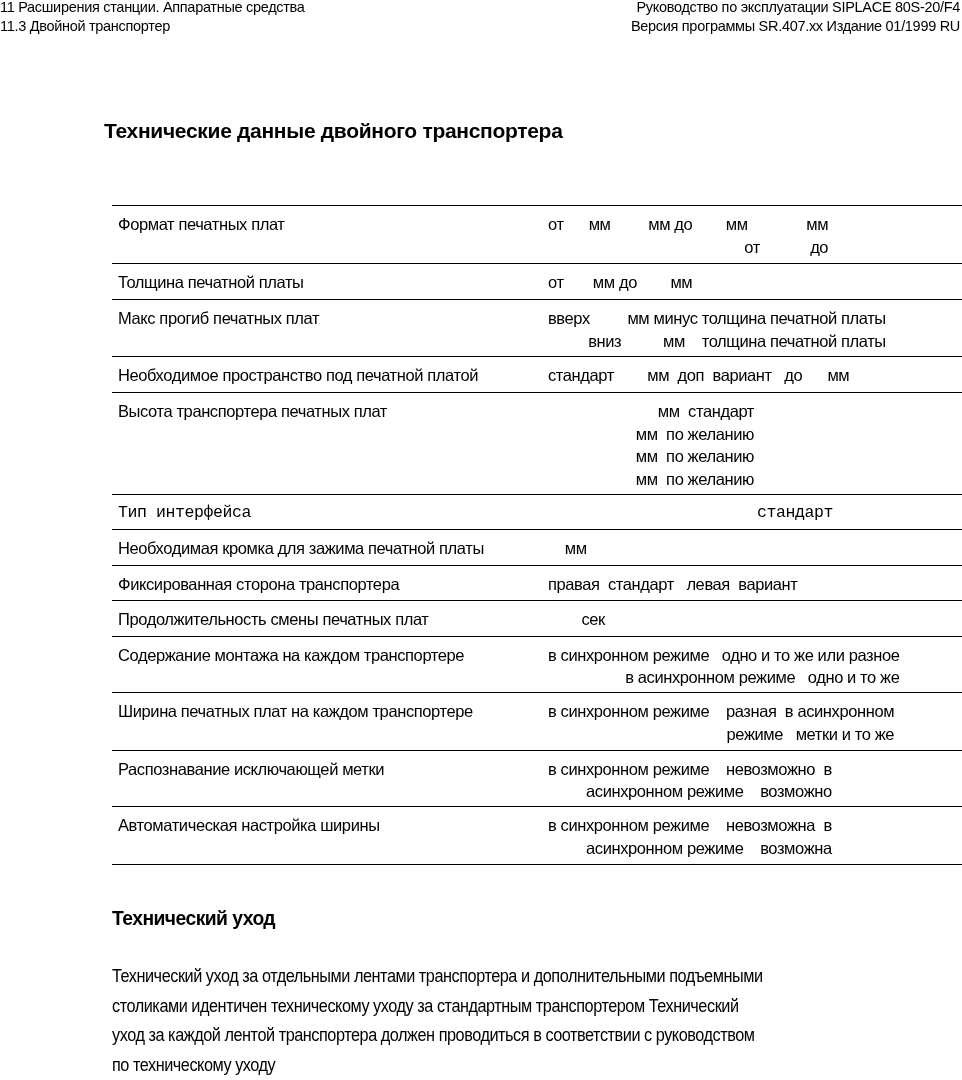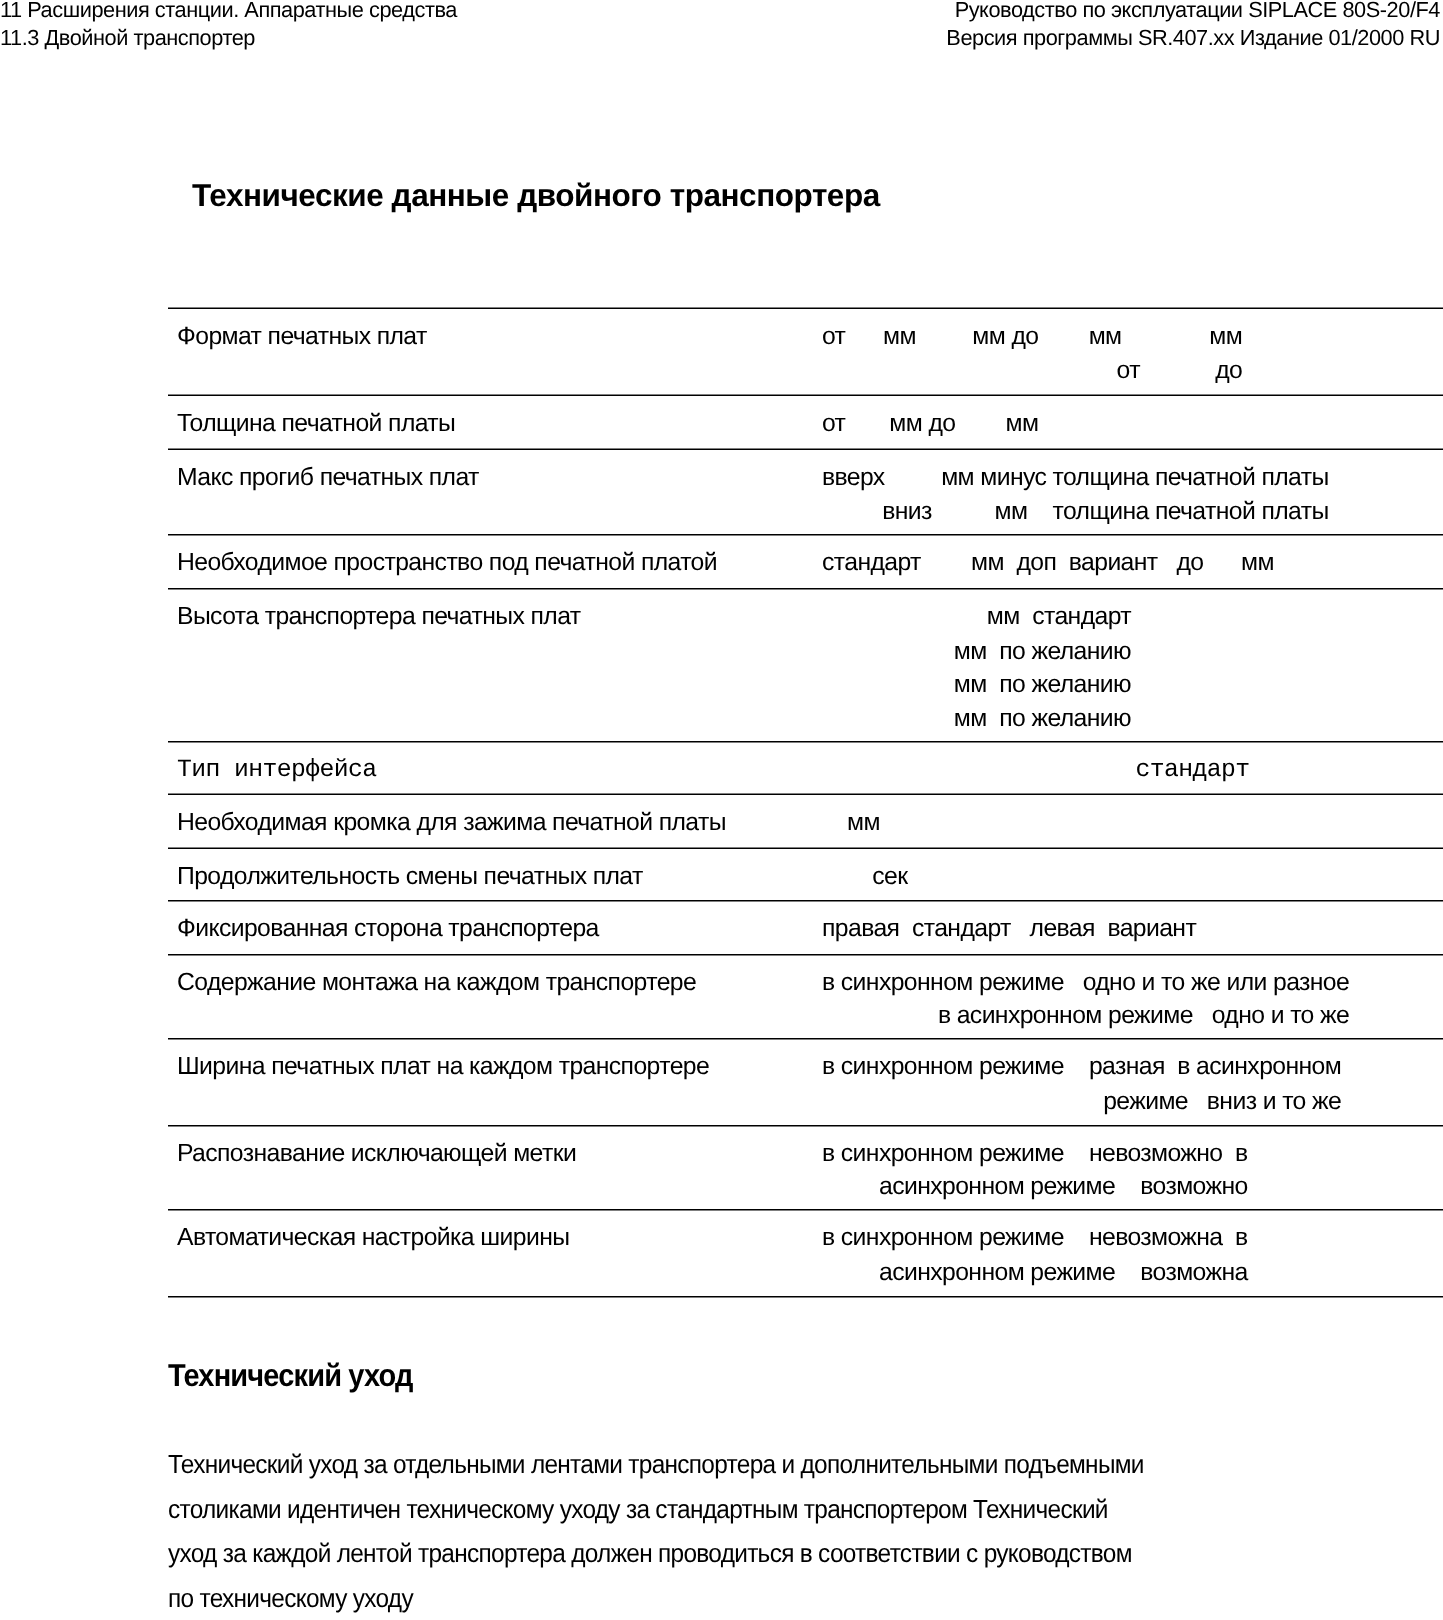--- a/index.html
+++ b/index.html
@@ -4,21 +4,21 @@
 <style>
   html, body { margin: 0; padding: 0; background: #ffffff; }
   body {
     width: 962px; height: 1080px; position: relative; overflow: hidden;
     font-family: "Liberation Sans", sans-serif; color: #000;
   }
   .hdr { position: absolute; font-size: 14.5px; line-height: 19px; white-space: nowrap; letter-spacing: -0.3px; }
   .hdr-left { left: 0; top: -2px; }
   .hdr-right { right: 2px; top: -2px; text-align: right; }
   .h1 {
-    position: absolute; left: 128px; top: 119px; font-size: 21px; font-weight: bold;
+    position: absolute; left: 104px; top: 119px; font-size: 21px; font-weight: bold;
     letter-spacing: -0.3px; white-space: nowrap;
   }
   .h2 {
     position: absolute; left: 112px; top: 906px; font-size: 21px; font-weight: bold;
     letter-spacing: -0.6px; white-space: nowrap; transform: scaleX(0.92); transform-origin: left;
   }
   .table { position: absolute; left: 112px; top: 205px; width: 850px; border-top: 1.5px solid #000; }
   .row { position: relative; border-bottom: 1.5px solid #000; font-size: 16.5px; line-height: 22.5px; letter-spacing: -0.4px; text-align: right; }
   .row .lbl { position: absolute; left: 6px; top: 7px; white-space: nowrap; }
   .row .val { position: absolute; left: 436px; top: 7px; white-space: pre; }
@@ -31,21 +31,21 @@
 </style>
 </head>
 <body>
 
 <div class="hdr hdr-left">
   <div>11 Расширения станции. Аппаратные средства</div>
   <div>11.3 Двойной транспортер</div>
 </div>
 <div class="hdr hdr-right">
   <div>Руководство по эксплуатации SIPLACE 80S-20/F4</div>
-  <div>Версия программы SR.407.xx  Издание 01/2000 RU</div>
+  <div>Версия программы SR.407.xx  Издание 01/1999 RU</div>
 </div>
 
 <div class="h1">Технические данные двойного транспортера</div>
 
 <div class="table" id="spec-table">
     <div class="row" style="height: 56.5px;">
       <span class="lbl">Формат печатных плат</span>
       <span class="val"><span class="ln">от      мм         мм до        мм              мм</span><span class="ln">от            до</span></span>
     </div>
     <div class="row" style="height: 35.5px;">
@@ -66,34 +66,34 @@
     </div>
     <div class="row" style="height: 34.5px; font-family: Liberation Mono, monospace;">
       <span class="lbl">Тип интерфейса</span>
       <span class="val"><span class="ln">                      стандарт                   по желанию</span></span>
     </div>
     <div class="row" style="height: 34.5px;">
       <span class="lbl">Необходимая кромка для зажима печатной платы</span>
       <span class="val"><span class="ln">    мм</span></span>
     </div>
     <div class="row" style="height: 34.5px;">
+      <span class="lbl">Фиксированная сторона транспортера</span>
+      <span class="val"><span class="ln">правая  стандарт   левая  вариант</span></span>
+    </div>
+    <div class="row" style="height: 34.5px;">
       <span class="lbl">Продолжительность смены печатных плат</span>
       <span class="val"><span class="ln">        сек</span></span>
-    </div>
-    <div class="row" style="height: 34.5px;">
-      <span class="lbl">Фиксированная сторона транспортера</span>
-      <span class="val"><span class="ln">правая  стандарт   левая  вариант</span></span>
     </div>
     <div class="row" style="height: 55.5px; text-decoration: underline;">
       <span class="lbl">Содержание монтажа на каждом транспортере</span>
       <span class="val"><span class="ln">в синхронном режиме   одно и то же или разное</span><span class="ln">в асинхронном режиме   одно и то же</span></span>
     </div>
     <div class="row" style="height: 56.5px;">
       <span class="lbl">Ширина печатных плат на каждом транспортере</span>
-      <span class="val"><span class="ln">в синхронном режиме    разная  в асинхронном</span><span class="ln">режиме   вниз и то же</span></span>
+      <span class="val"><span class="ln">в синхронном режиме    разная  в асинхронном</span><span class="ln">режиме   метки и то же</span></span>
     </div>
     <div class="row" style="height: 55.5px;">
       <span class="lbl">Распознавание исключающей метки</span>
       <span class="val"><span class="ln">в синхронном режиме    невозможно  в</span><span class="ln">асинхронном режиме    возможно</span></span>
     </div>
     <div class="row" style="height: 56.5px;">
       <span class="lbl">Автоматическая настройка ширины</span>
       <span class="val"><span class="ln">в синхронном режиме    невозможна  в</span><span class="ln">асинхронном режиме    возможна</span></span>
     </div>
   </div>

